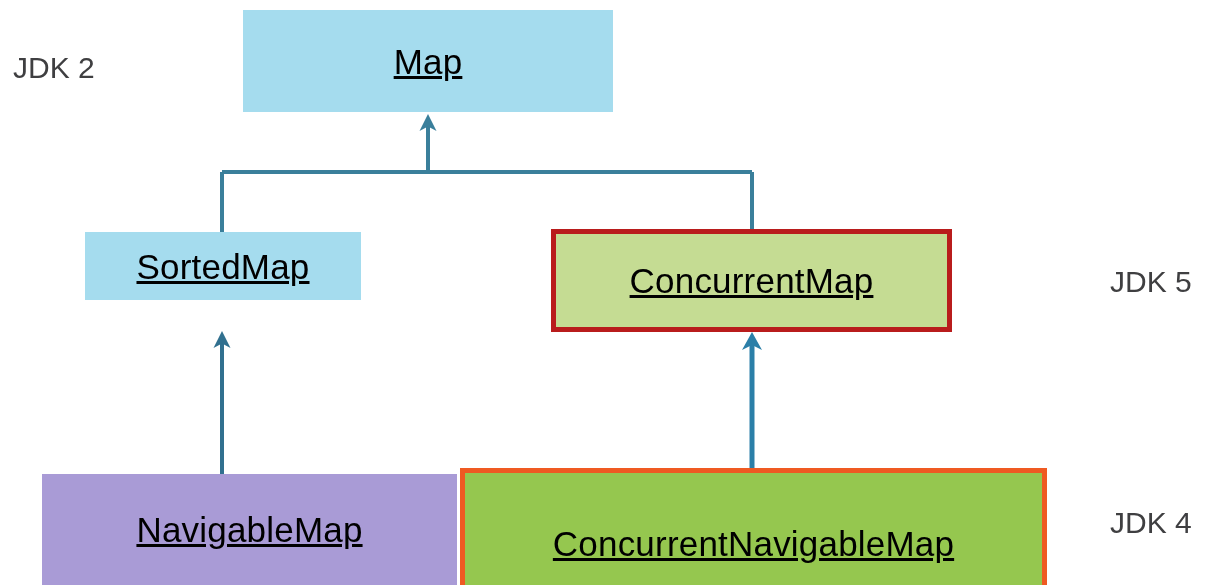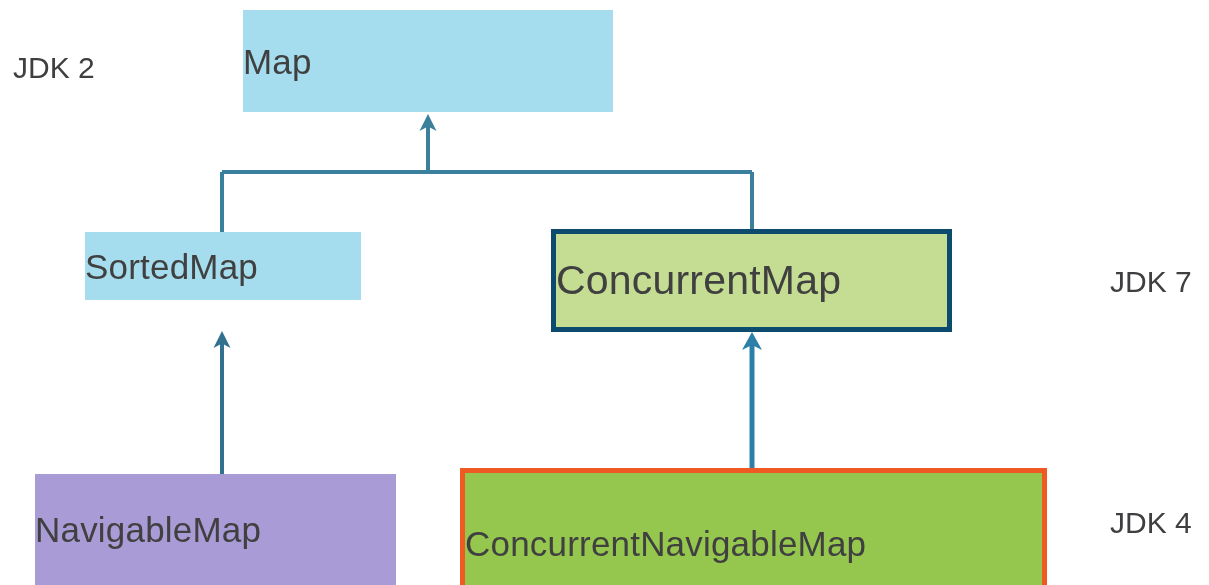--- a/index.html
+++ b/index.html
@@ -24,24 +24,25 @@
     left: 0;
     top: 0;
     width: 1209px;
     height: 585px;
     pointer-events: none;
   }
   .node-box {
     position: absolute;
     display: flex;
     align-items: center;
-    justify-content: flex-start;
+    justify-content: center;
     box-sizing: border-box;
-    color: #404040;
+    color: #000000;
     letter-spacing: 0.2px;
+    text-decoration: underline;
   }
   .node-label {
     display: block;
     white-space: nowrap;
     line-height: 1;
   }
   
   #node-map {
     left: 243px;
     top: 10px;
@@ -57,27 +58,27 @@
     height: 68px;
     background: #a5dcee;
     font-size: 35px;
   }
   #node-concurrentmap {
     left: 551px;
     top: 229px;
     width: 401px;
     height: 103px;
     background: #c5dc93;
-    border: 5px solid #0c4a6e;
-    font-size: 41px;
+    border: 5px solid #b91c1c;
+    font-size: 35px;
   }
   #node-navigablemap {
-    left: 35px;
+    left: 42px;
     top: 474px;
-    width: 361px;
+    width: 415px;
     height: 111px;
     background: #a99bd6;
     font-size: 35px;
   }
   #node-concurrentnavigablemap {
     left: 460px;
     top: 468px;
     width: 587px;
     height: 146px;
     background: #95c74f;
@@ -141,17 +142,17 @@
   <div class="node-box" id="node-navigablemap">
     <span class="node-label">NavigableMap</span>
   </div>
 
   <div class="node-box" id="node-concurrentnavigablemap">
     <span class="node-label">ConcurrentNavigableMap</span>
   </div>
 
   <div class="era-label" id="era-jdk2">JDK 2</div>
 
-  <div class="era-label" id="era-jdk5">JDK 7</div>
+  <div class="era-label" id="era-jdk5">JDK 5</div>
 
   <div class="era-label" id="era-jdk6">JDK 4</div>
 
 </div>
 
 </body></html>

